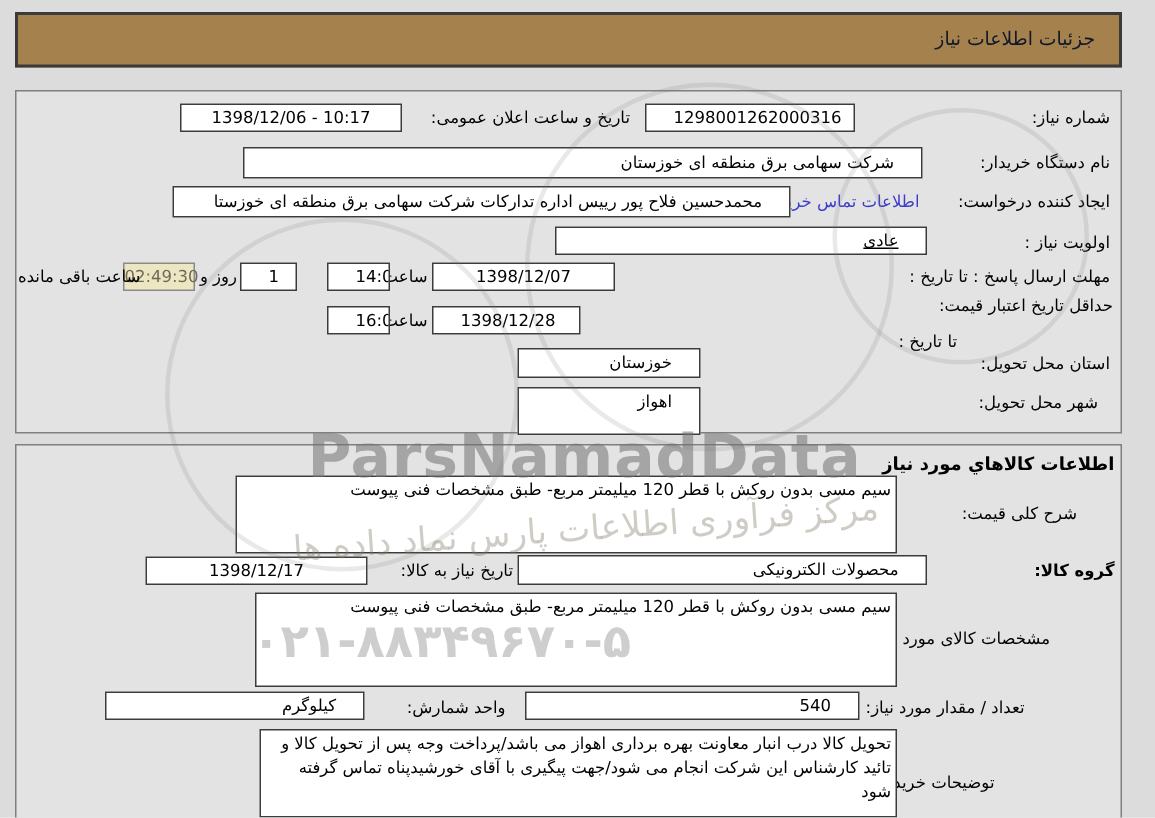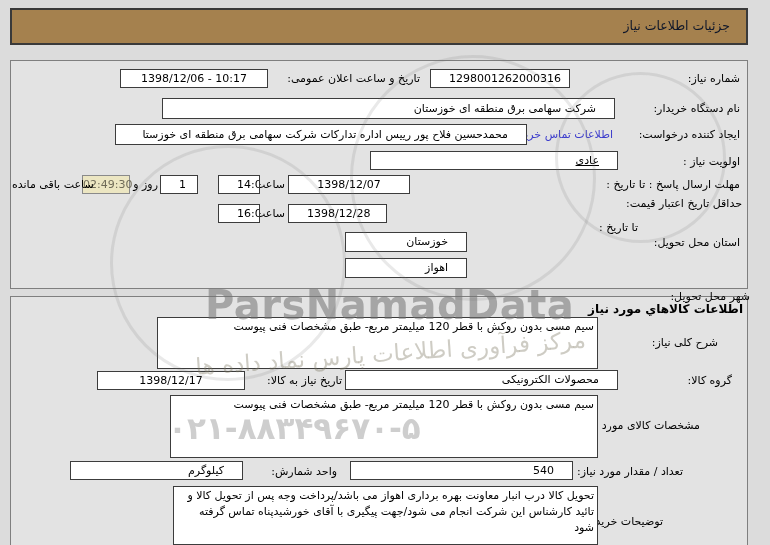--- a/index.html
+++ b/index.html
@@ -89,30 +89,30 @@
 
   <div class="abs lbl-wrap" style="right:27px; top:197px; width:118px;">حداقل تاریخ اعتبار قیمت:</div>
   <div class="abs lbl" style="right:132px; top:221px;">تا تاریخ :</div>
   <div class="abs fld num" style="left:288px; top:204px; width:99px;">1398/12/28</div>
   <div class="abs lbl" style="right:485px; top:207px;">ساعت</div>
   <div class="abs fld num" style="left:218px; top:204px; width:42px;">16:00</div>
 
   <div class="abs lbl" style="right:30px; top:236px;">استان محل تحویل:</div>
   <div class="abs fld v-right" style="left:345px; top:232px; width:122px; height:20px; line-height:18px;">خوزستان</div>
 
-  <div class="abs lbl" style="right:20px; top:262px;margin-top:28px;">شهر محل تحویل:</div>
-  <div class="abs fld v-right" style="left:345px; top:258px; width:122px; height:20px; line-height:18px;">اهواز</div>
+  <div class="abs lbl" style="right:38px; top:262px;">شهر محل تحویل:</div>
+  <div class="abs fld v-right" style="left:345px; top:258px; width:122px; height:32px; line-height:18px;">اهواز</div>
 
   <div class="abs panel panel2"></div>
   <div class="abs hdr2" style="right:27px; top:302px;">اطلاعات کالاهاي مورد نیاز</div>
 
-  <div class="abs lbl" style="right:52px; top:336px;">شرح کلی نیاز:</div>
+  <div class="abs lbl" style="right:52px; top:336px;">شرح کلی قیمت:</div>
   <div class="abs ta" style="left:157px; top:317px; width:441px; height:52px;">سیم مسی بدون روکش با قطر 120 میلیمتر مربع- طبق مشخصات فنی پیوست</div>
 
-  <div class="abs lbl" style="right:38px; top:374px;">گروه کالا:</div>
+  <div class="abs lbl" style="right:27px; top:374px;font-weight:bold;">گروه کالا:</div>
   <div class="abs fld v-right" style="left:345px; top:370px; width:273px; height:20px; line-height:18px;">محصولات الکترونیکی</div>
   <div class="abs lbl" style="right:428px; top:374px;">تاریخ نیاز به کالا:</div>
   <div class="abs fld num" style="left:97px; top:371px; width:148px;">1398/12/17</div>
 
   <div class="abs lbl" style="right:70px; top:419px;">مشخصات کالای مورد نیاز:</div>
   <div class="abs ta" style="left:170px; top:395px; width:428px; height:63px;">سیم مسی بدون روکش با قطر 120 میلیمتر مربع- طبق مشخصات فنی پیوست</div>
 
   <div class="abs lbl" style="right:87px; top:465px;">تعداد / مقدار مورد نیاز:</div>
   <div class="abs fld v-right" style="left:350px; top:461px; width:223px;">540</div>
   <div class="abs lbl" style="right:433px; top:465px;">واحد شمارش:</div>

